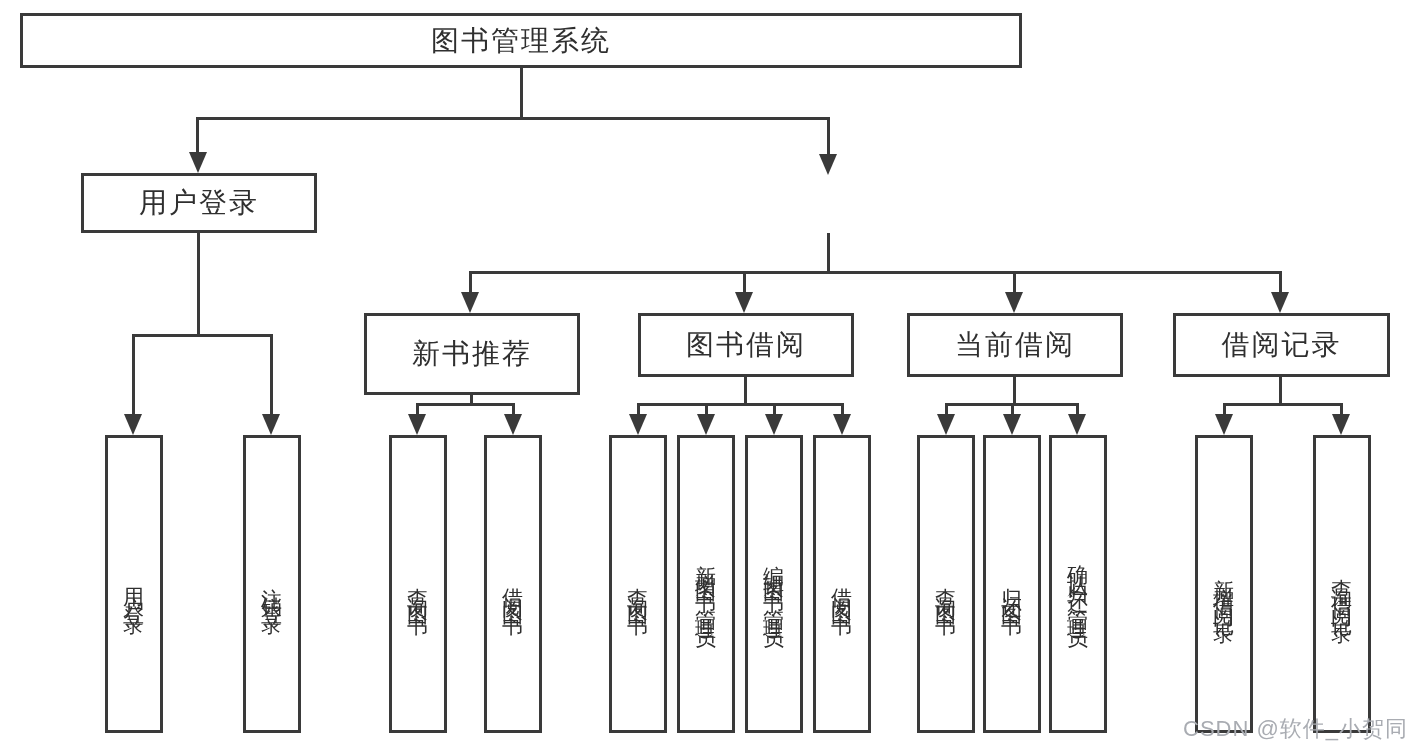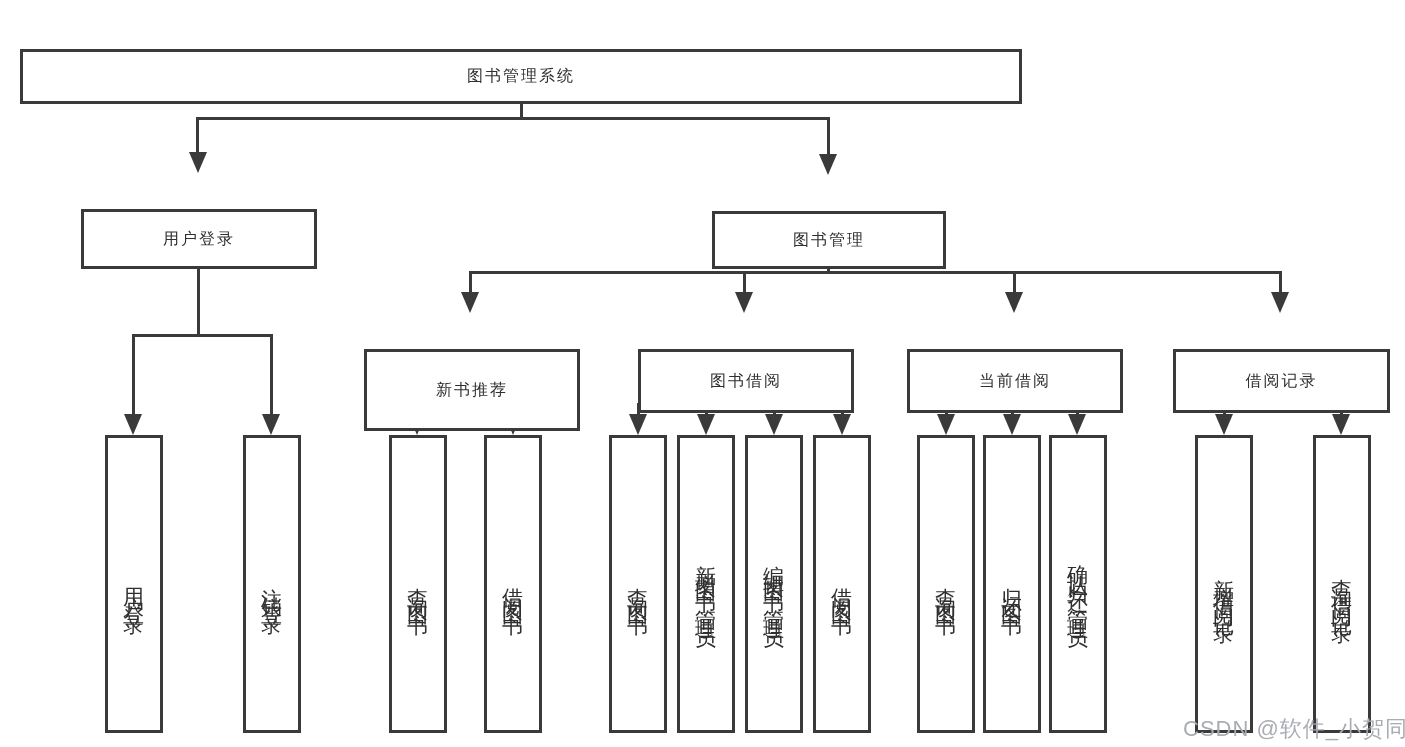--- a/index.html
+++ b/index.html
@@ -11,21 +11,21 @@
   }
   .diagram { position: relative; width: 1405px; height: 747px; background: #ffffff; }
   .box {
     position: absolute;
     background: #ffffff;
     border: 3px solid #3a3a3a;
     display: flex; align-items: center; justify-content: center;
     color: #2f2f2f;
     z-index: 2;
   }
-  .box.h { font-size: 16px; letter-spacing: 2px; margin-top: 36px; }
+  .box.h { font-size: 28px; letter-spacing: 2px; }
   .v-text {
     writing-mode: vertical-lr;
     text-orientation: mixed;
     font-size: 21px;
     letter-spacing: 9px;
     line-height: 1.1;
     padding-top: 9px; 
     color: #2f2f2f;
     white-space: nowrap;
   }
@@ -57,23 +57,20 @@
 
   <div class="line" style="left:520px;top:68px;width:3px;height:52px;"></div>
   <div class="line" style="left:197px;top:117px;width:633px;height:3px;"></div>
   <div class="line" style="left:196px;top:117px;width:3px;height:36px;"></div>
   <div class="arrow" style="left:189px;top:152px;"></div>
   <div class="line" style="left:827px;top:117px;width:3px;height:38px;"></div>
   <div class="arrow" style="left:819px;top:154px;"></div>
 
   <div class="box h" style="left:81px;top:173px;width:236px;height:60px;">
     <span>用户登录</span>
-  </div>
-  <div class="box h" style="left:712px;top:175px;width:234px;height:58px;">
-    <span>图书管理</span>
   </div>
 
   <div class="line" style="left:197px;top:233px;width:3px;height:104px;"></div>
   <div class="line" style="left:132px;top:334px;width:141px;height:3px;"></div>
   <div class="line" style="left:132px;top:334px;width:3px;height:81px;"></div>
   <div class="arrow" style="left:124px;top:414px;"></div>
   <div class="line" style="left:270px;top:334px;width:3px;height:81px;"></div>
   <div class="arrow" style="left:262px;top:414px;"></div>
 
   <div class="line" style="left:827px;top:233px;width:3px;height:41px;"></div>

